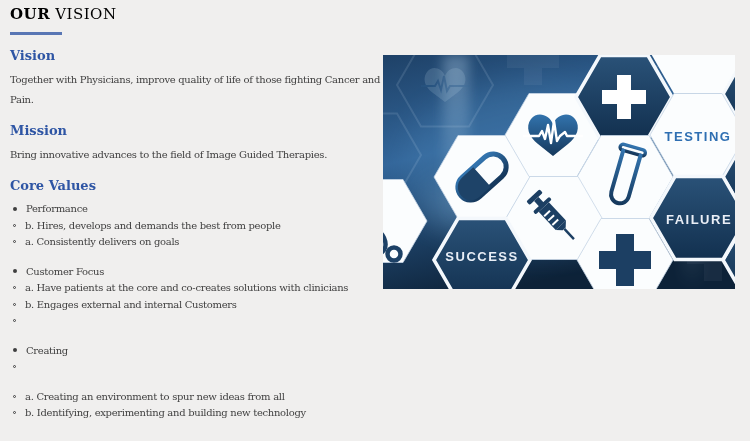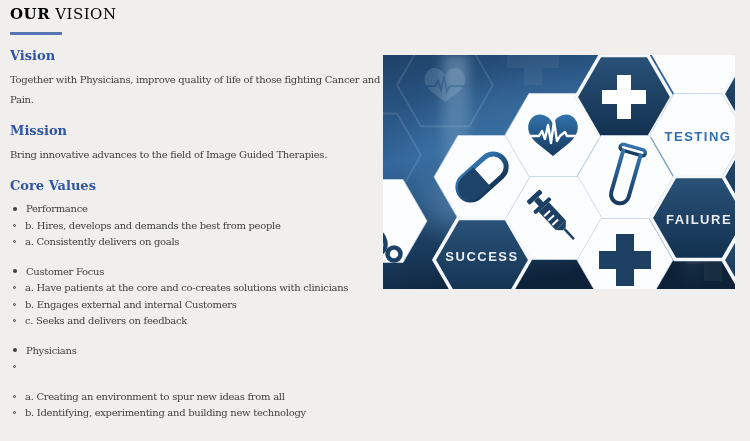--- a/index.html
+++ b/index.html
@@ -97,24 +97,24 @@
   <div class="cv-list">
     <div class="cv-group">
       <div class="li"><span class="bullet disc"></span><span>Performance</span></div>
       <div class="li"><span class="bullet circ"></span><span>b. Hires, develops and demands the best from people</span></div>
       <div class="li"><span class="bullet circ"></span><span>a. Consistently delivers on goals</span></div>
     </div>
     <div class="cv-group">
       <div class="li"><span class="bullet disc"></span><span>Customer Focus</span></div>
       <div class="li"><span class="bullet circ"></span><span>a. Have patients at the core and co-creates solutions with clinicians</span></div>
       <div class="li"><span class="bullet circ"></span><span>b. Engages external and internal Customers</span></div>
-      <div class="li"><span class="bullet circ"></span><span>c. Seeks and delivers on feedback</span></div>
-    </div>
-    <div class="cv-group">
-      <div class="li"><span class="bullet disc"></span><span>Physicians</span></div>
+      <div class="li"><span class="bullet circ"></span></div>
+    </div>
+    <div class="cv-group">
+      <div class="li"><span class="bullet disc"></span><span>Creating</span></div>
       <div class="li"><span class="bullet circ"></span></div>
     </div>
     <div class="cv-group">
       <div class="li"><span class="bullet circ"></span><span>a. Creating an environment to spur new ideas from all</span></div>
       <div class="li"><span class="bullet circ"></span><span>b. Identifying, experimenting and building new technology</span></div>
     </div>
   </div>
 </div>
 
 <div class="hero">

